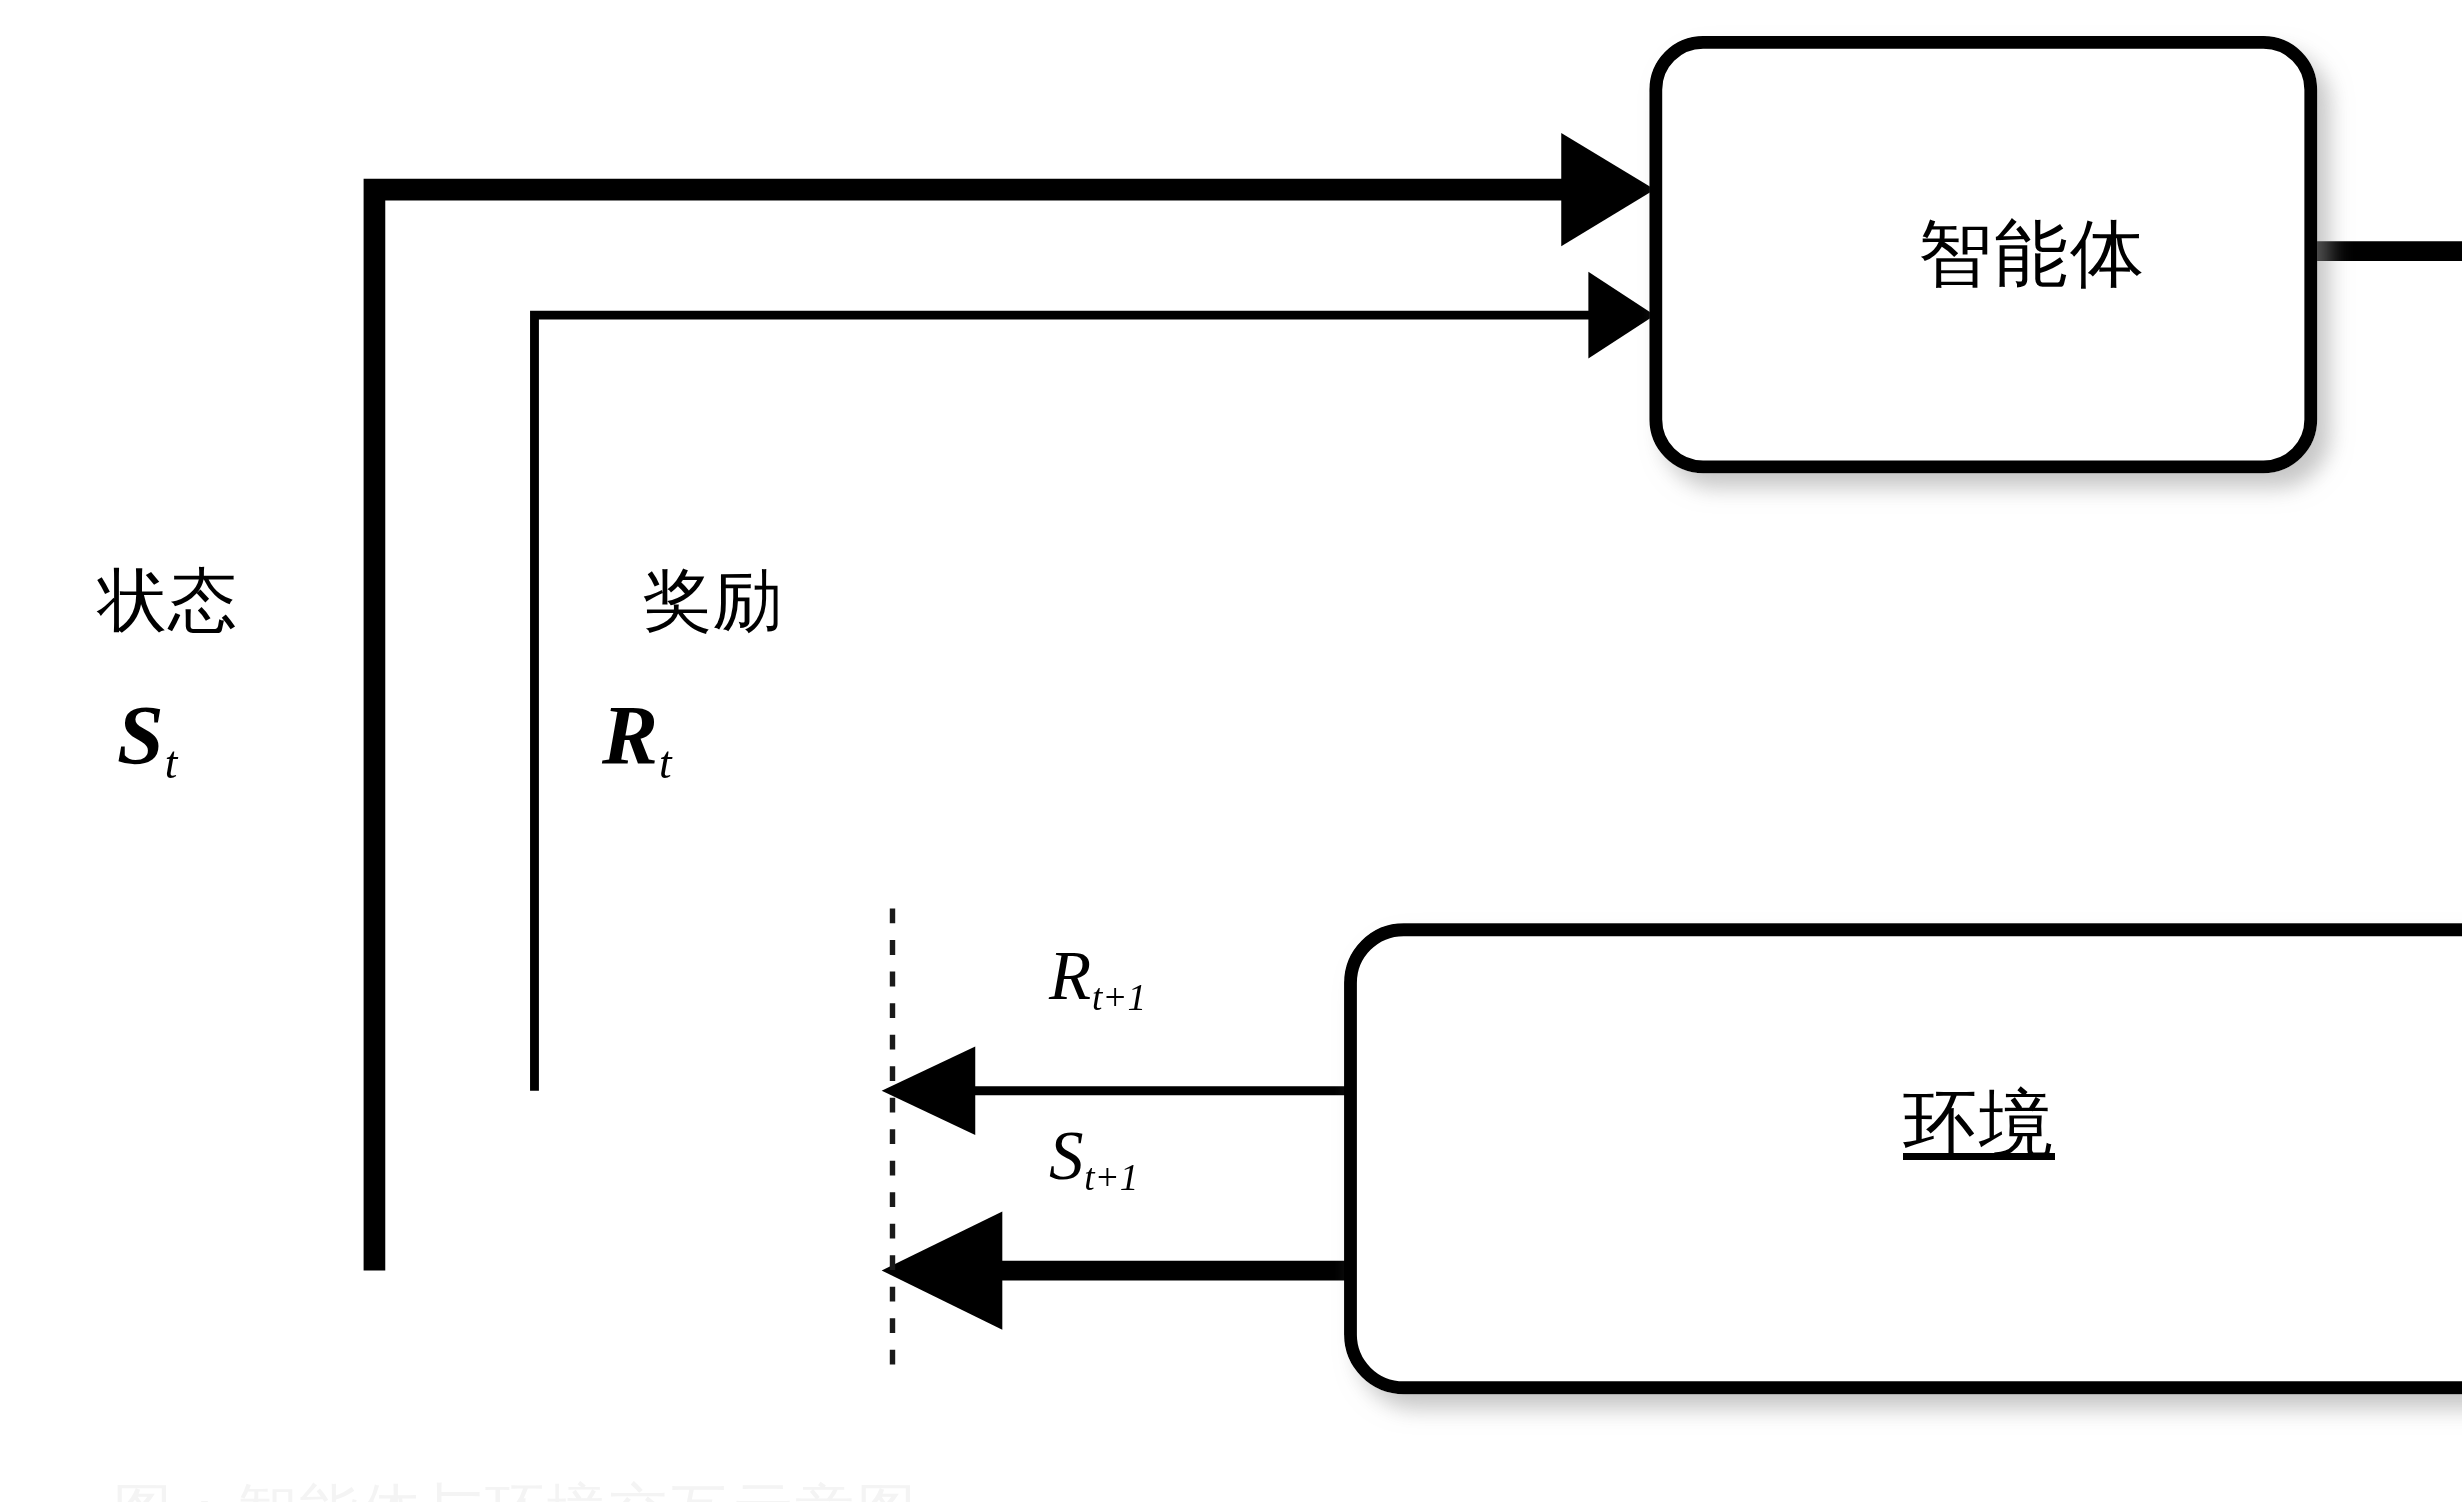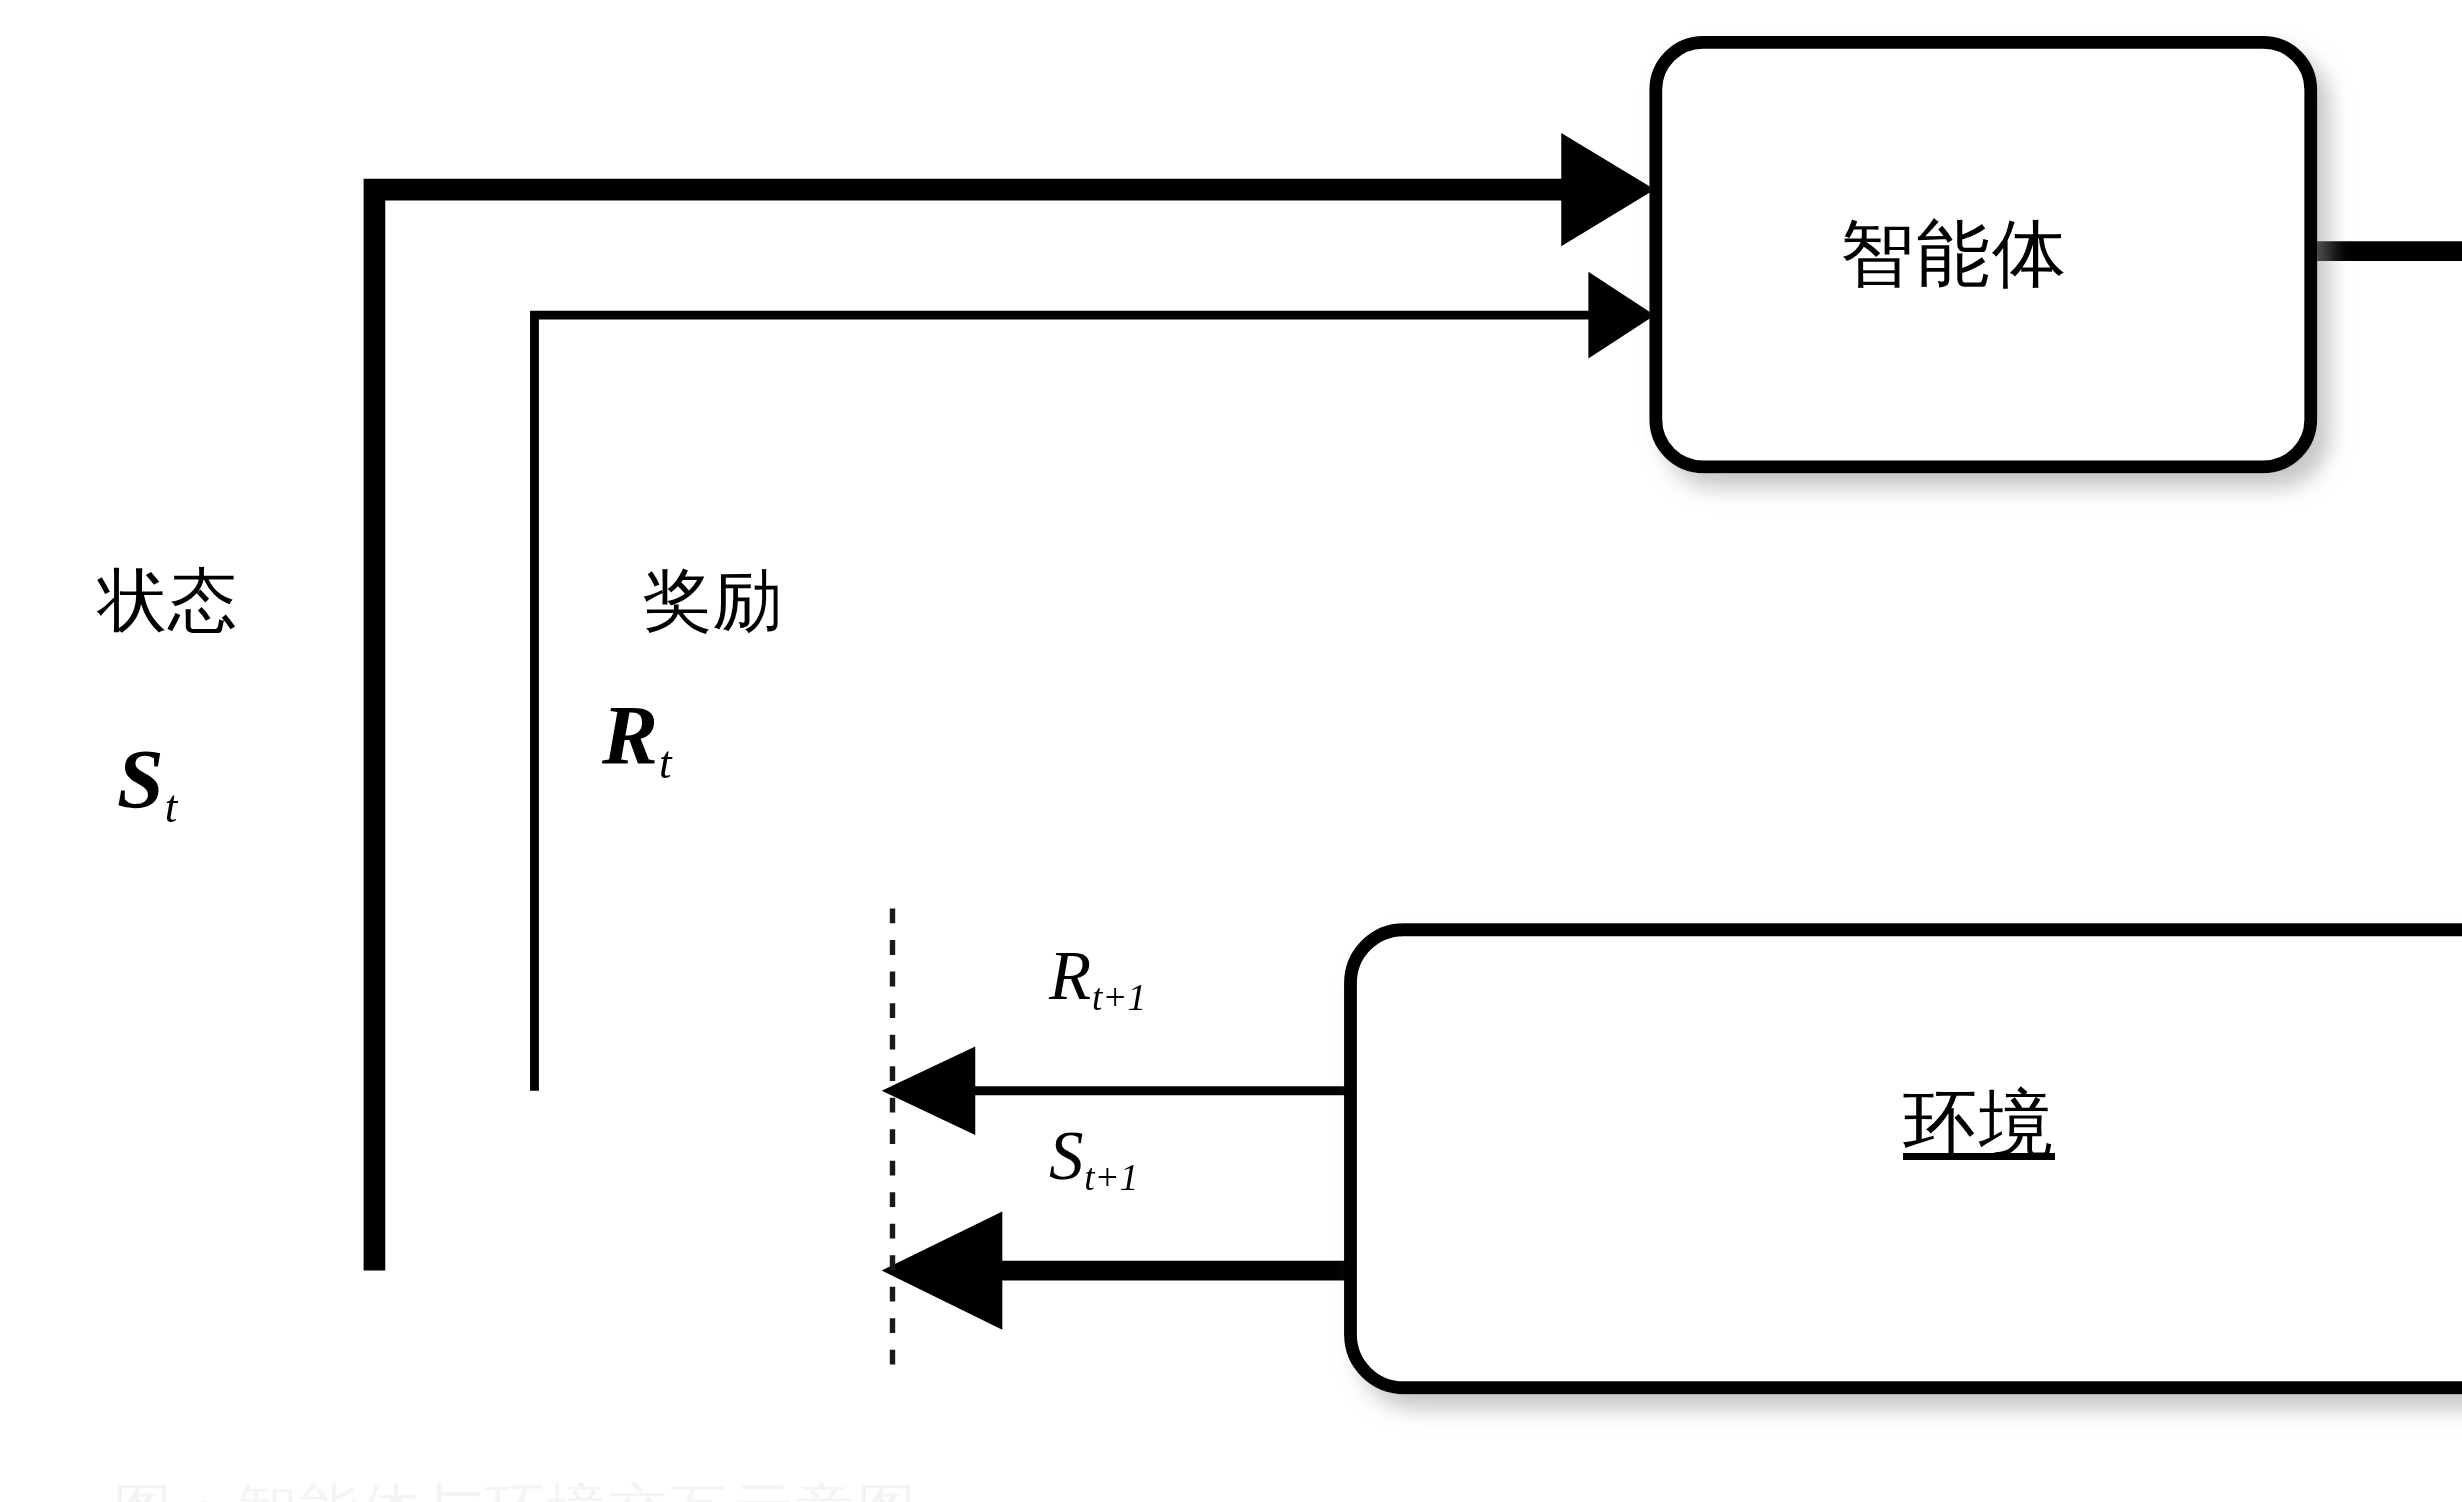--- a/index.html
+++ b/index.html
@@ -141,27 +141,27 @@
       <polygon class="arrow-head" points="1790,2580 2035,2460 2035,2700"></polygon>
     </g>
 
     <line class="dash-line" x1="1812" y1="1845" x2="1812" y2="2800"></line>
 
     <rect class="node-box" x="3362" y="86" width="1330" height="862" rx="96" ry="96" stroke-width="26" filter="url(#softshadow)"></rect>
 
     <rect class="node-box" x="2742" y="1888" width="2732" height="930" rx="108" ry="108" stroke-width="26" filter="url(#softshadow)"></rect>
   </svg>
 
-  <div class="lbl cjk node-label" style="left:1840px; top:217px;">智能体</div>
+  <div class="lbl cjk node-label" style="left:1918px; top:217px;">智能体</div>
 
   <div class="lbl cjk node-label" style="left:1903px; top:1087px;text-decoration:underline;">环境</div>
 
   <div class="lbl cjk side-label" style="left:98px; top:567px;">状态</div>
 
-  <div class="lbl math" style="left:117px; top:694px;margin-top:44px;">
+  <div class="lbl math" style="left:117px; top:694px;">
     <span>S</span><sub>t</sub>
   </div>
 
   <div class="lbl cjk side-label" style="left:596px; top:567px;margin-left:47px;">奖励</div>
 
   <div class="lbl math" style="left:602px; top:694px;">
     <span>R</span><sub>t</sub>
   </div>
 
   <div class="lbl math-sm" style="left:1049px; top:926px;">

